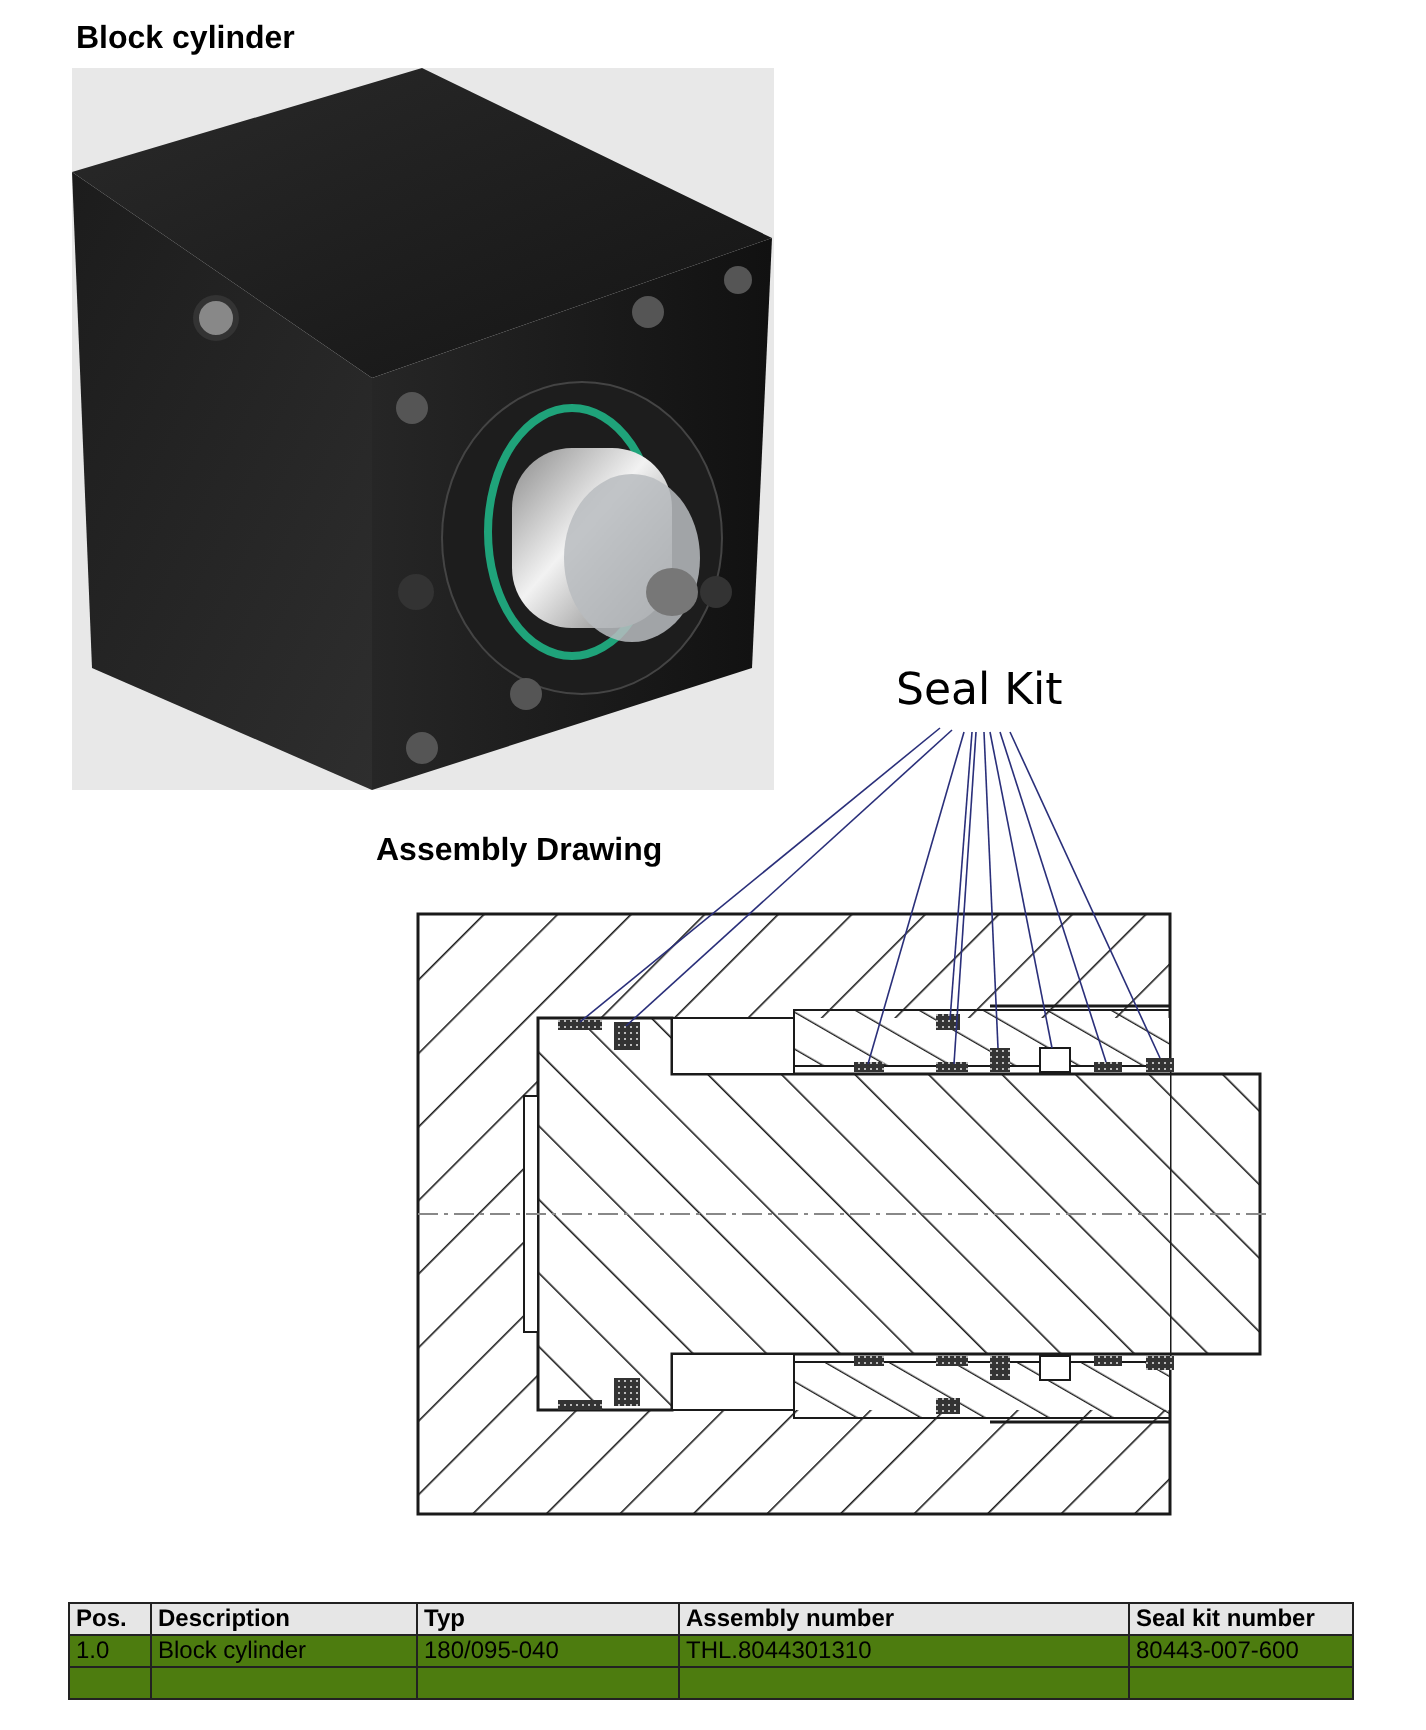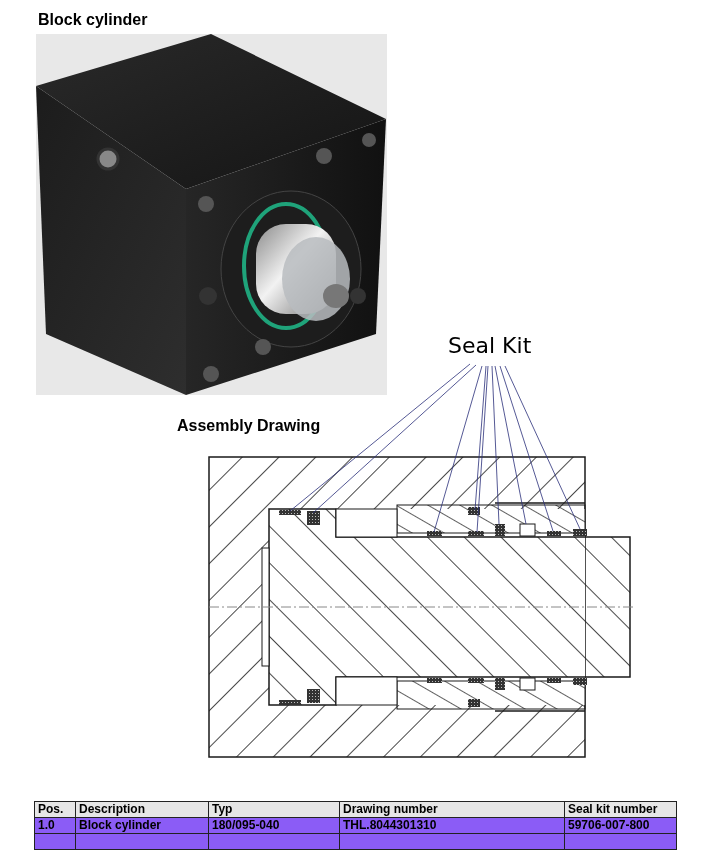--- a/index.html
+++ b/index.html
@@ -1,24 +1,24 @@
 <!DOCTYPE html>
 <html><head>
 <meta charset="utf-8">
 <style>
   html, body { margin: 0; padding: 0; background: #ffffff; }
   body { width: 713px; height: 865px; position: relative; overflow: hidden; font-family: "Liberation Sans", sans-serif; color: #000; }
   .h-title { position: absolute; font-weight: bold; font-size: 16px; }
   #title1 { left: 38px; top: 11px; }
-  #title2 { left: 177px; top: 417px; }
+  #title2 { left: 188px; top: 417px; }
   #seal-kit { position: absolute; left: 448px; top: 333px; font-family: "DejaVu Sans", sans-serif; font-size: 22px; }
   #photo { position: absolute; left: 36px; top: 34px; width: 351px; height: 361px; background: #e8e8e8; }
   #drawing { position: absolute; left: 0; top: 0; width: 713px; height: 865px; pointer-events: none; }
   table.parts { position: absolute; left: 34px; top: 801px; width: 643px; border-collapse: collapse; font-size: 12px; }
-  table.parts td, table.parts th { border: 1px solid #222; padding: 0 3px; height: 15px; line-height: 15px; text-align: left; background: #8b5cf6; font-weight: bold; white-space: nowrap; }
+  table.parts td, table.parts th { border: 1px solid #222; padding: 0 3px; height: 15px; line-height: 15px; text-align: left; background: #4d7c0f; font-weight: normal; white-space: nowrap; }
   table.parts th { font-weight: bold; background: #e6e6e6; }
 </style>
 </head>
 <body>
 
 <div id="title1" class="h-title">Block cylinder</div>
 
 <div id="photo">
   <svg width="351" height="361" viewBox="0 0 351 361">
     <defs>
@@ -133,29 +133,29 @@
     <line x1="505" y1="366" x2="580" y2="529"></line>
   </g>
 </svg>
 
 <table class="parts">
   <tbody>
       <tr>
     <th style="width:34px">Pos.</th>
     <th style="width:126px">Description</th>
     <th style="width:124px">Typ</th>
-    <th style="width:218px">Drawing number</th>
+    <th style="width:218px">Assembly number</th>
     <th>Seal kit number</th>
   </tr>
   <tr>
     <td>1.0</td>
     <td>Block cylinder</td>
     <td>180/095-040</td>
     <td>THL.8044301310</td>
-    <td>59706-007-800</td>
+    <td>80443-007-600</td>
   </tr>
   <tr>
     <td></td>
     <td></td>
     <td></td>
     <td></td>
     <td></td>
   </tr>
 </tbody>
   </table>

